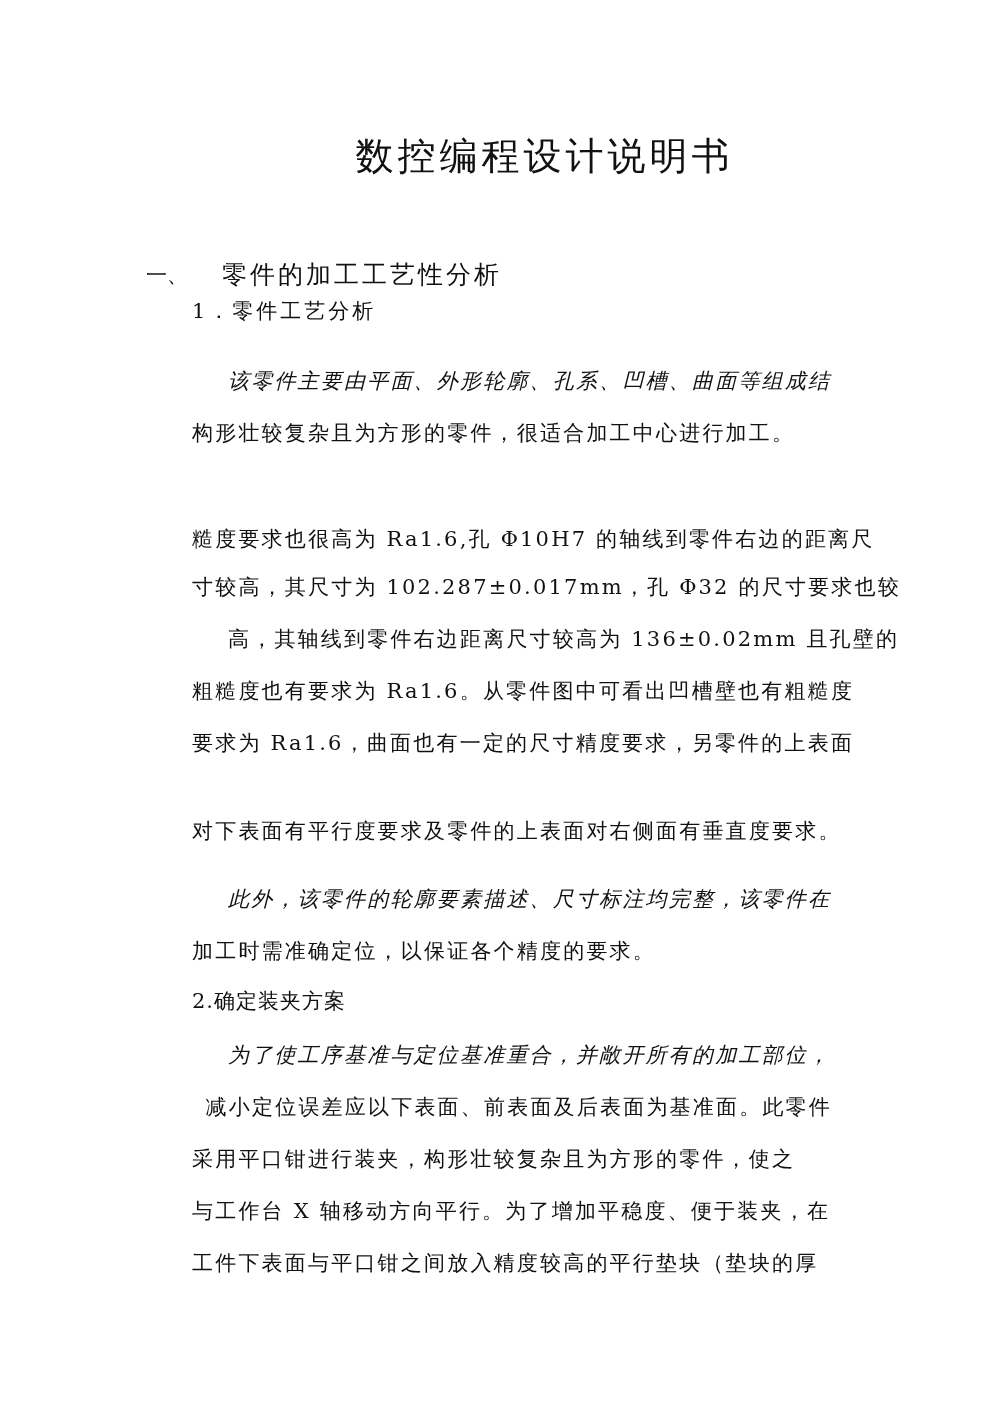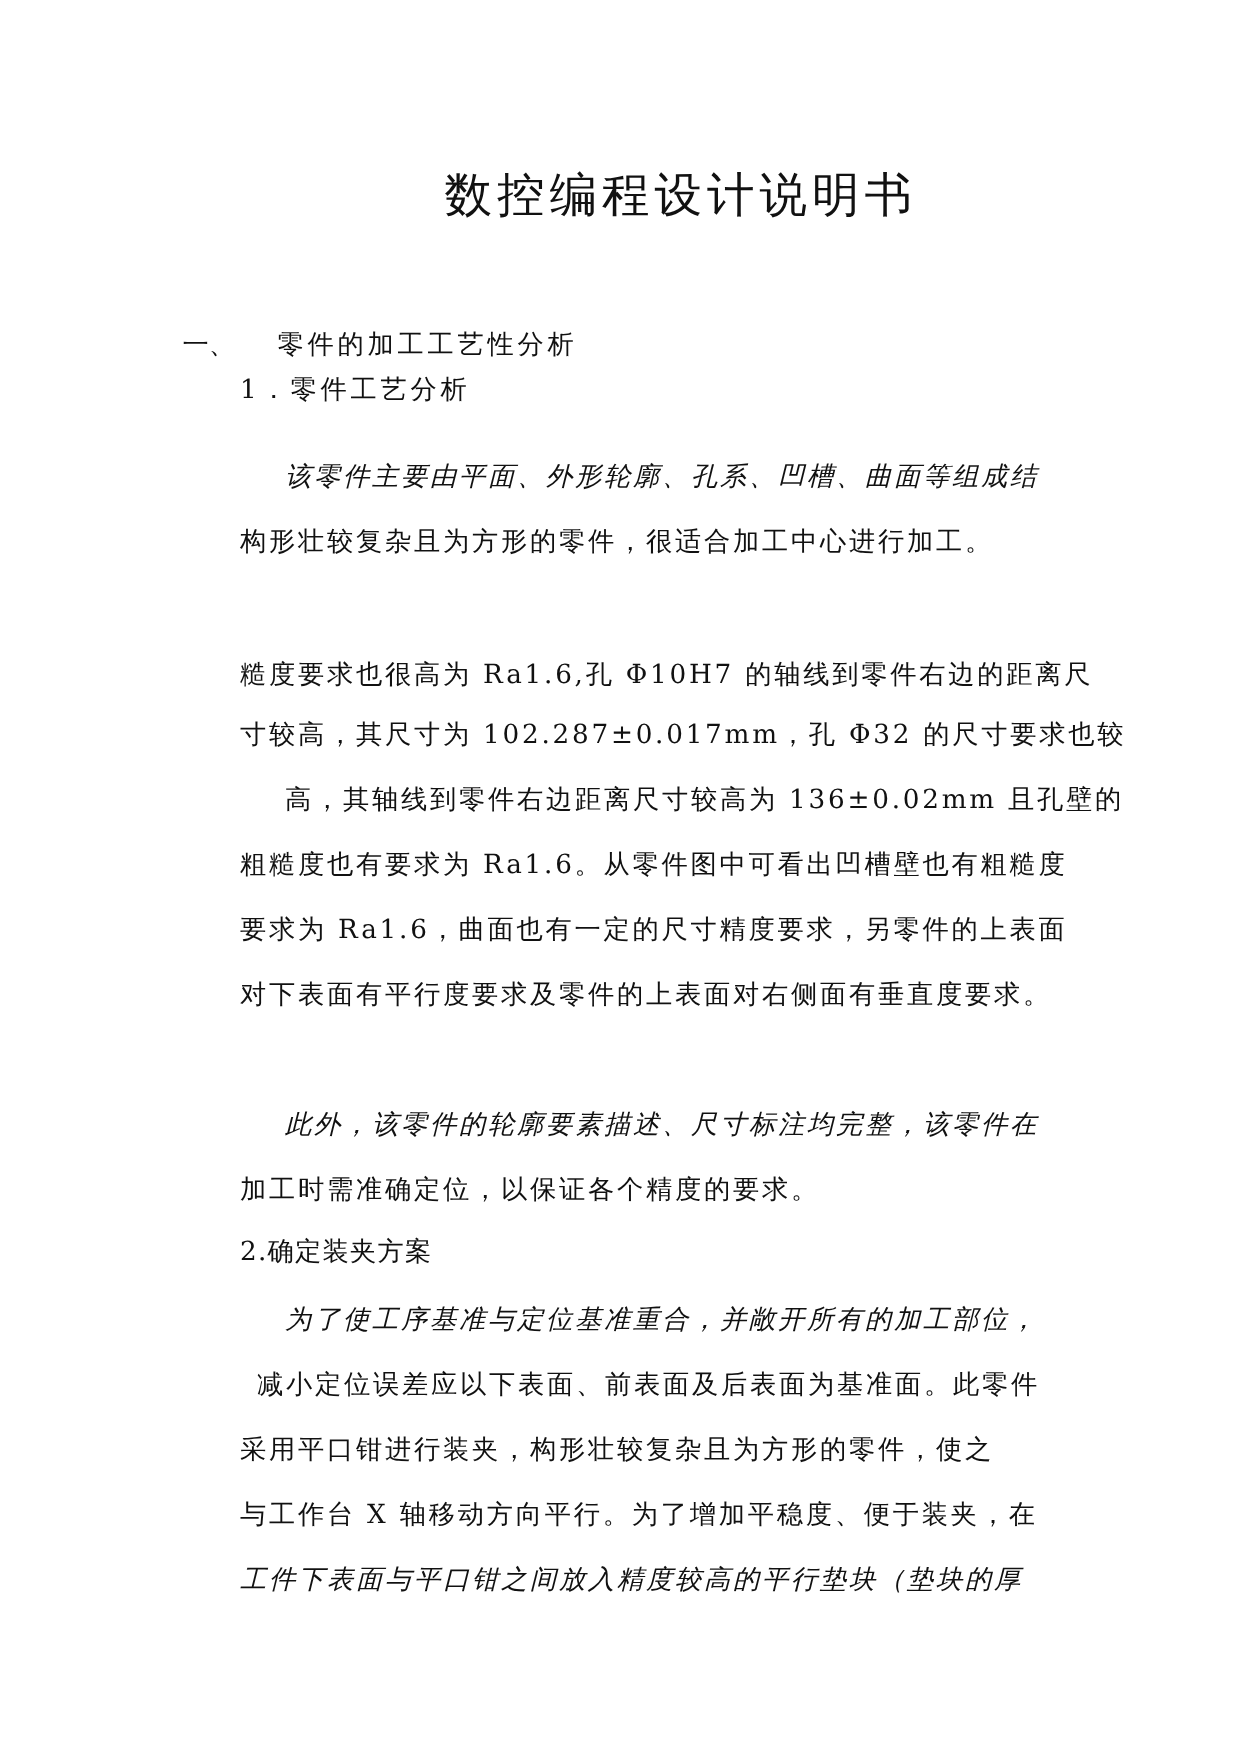--- a/index.html
+++ b/index.html
@@ -4,21 +4,21 @@
 <style>
   html, body { margin: 0; padding: 0; background: #ffffff; }
   body { width: 993px; height: 1404px; position: relative; overflow: hidden;
          font-family: "DejaVu Serif", "Liberation Serif", serif; color: #111; }
   .page { position: absolute; left: 0; top: 0; width: 993px; height: 1404px; background: #fff; }
   .title { position: absolute; left: 16px; width: 993px; top: 132px; text-align: center;
            font-size: 38px; letter-spacing: 4px; line-height: 48px; padding-left: 32px; }
   .line { position: absolute; left: 192px; width: 640px; font-size: 21px; line-height: 30px;
           white-space: nowrap; letter-spacing: 2.2px; }
   .h1num { position: absolute; left: 146px; font-size: 21px; line-height: 30px; }
-  .h1text { position: absolute; left: 222px; font-size: 21px; line-height: 30px; letter-spacing: 3px; }
+  .h1text { position: absolute; left: 222px; font-size: 25px; line-height: 30px; letter-spacing: 3px; }
   .indent { left: 228px; font-style: italic; }
   .sub { left: 192px; }
 </style>
 </head>
 <body>
 
 <div class="page">
 
   <div class="title">数控编程设计说明书</div>
 
@@ -28,26 +28,26 @@
   <div class="line sub" style="top:296px; letter-spacing:3px;">1．零件工艺分析</div>
 
   <div class="line indent" style="top:366px;">该零件主要由平面、外形轮廓、孔系、凹槽、曲面等组成结</div>
   <div class="line" style="top:418px;">构形壮较复杂且为方形的零件，很适合加工中心进行加工。</div>
 
   <div class="line" style="top:524px;">糙度要求也很高为 Ra1.6,孔 Φ10H7 的轴线到零件右边的距离尺</div>
   <div class="line" style="top:572px;">寸较高，其尺寸为 102.287±0.017mm，孔 Φ32 的尺寸要求也较</div>
   <div class="line" style="top:624px;margin-left:36px;">高，其轴线到零件右边距离尺寸较高为 136±0.02mm 且孔壁的</div>
   <div class="line" style="top:676px;">粗糙度也有要求为 Ra1.6。从零件图中可看出凹槽壁也有粗糙度</div>
   <div class="line" style="top:728px;">要求为 Ra1.6，曲面也有一定的尺寸精度要求，另零件的上表面</div>
-  <div class="line" style="top:780px;">对下表面有平行度要求及零件的上表面对右侧面有垂直度要求。</div>
+  <div class="line" style="top:816px;">对下表面有平行度要求及零件的上表面对右侧面有垂直度要求。</div>
 
   <div class="line indent" style="top:884px;">此外，该零件的轮廓要素描述、尺寸标注均完整，该零件在</div>
   <div class="line" style="top:936px;">加工时需准确定位，以保证各个精度的要求。</div>
 
   <div class="line sub" style="top:986px; letter-spacing:1px;">2.确定装夹方案</div>
 
   <div class="line indent" style="top:1040px;">为了使工序基准与定位基准重合，并敞开所有的加工部位，</div>
   <div class="line" style="top:1092px;text-align:right;">减小定位误差应以下表面、前表面及后表面为基准面。此零件</div>
   <div class="line" style="top:1144px;">采用平口钳进行装夹，构形壮较复杂且为方形的零件，使之</div>
   <div class="line" style="top:1196px;">与工作台 X 轴移动方向平行。为了增加平稳度、便于装夹，在</div>
-  <div class="line" style="top:1248px;font-style:italic;">工件下表面与平口钳之间放入精度较高的平行垫块（垫块的厚</div>
+  <div class="line" style="top:1248px;">工件下表面与平口钳之间放入精度较高的平行垫块（垫块的厚</div>
 
 </div>
 
 </body></html>

